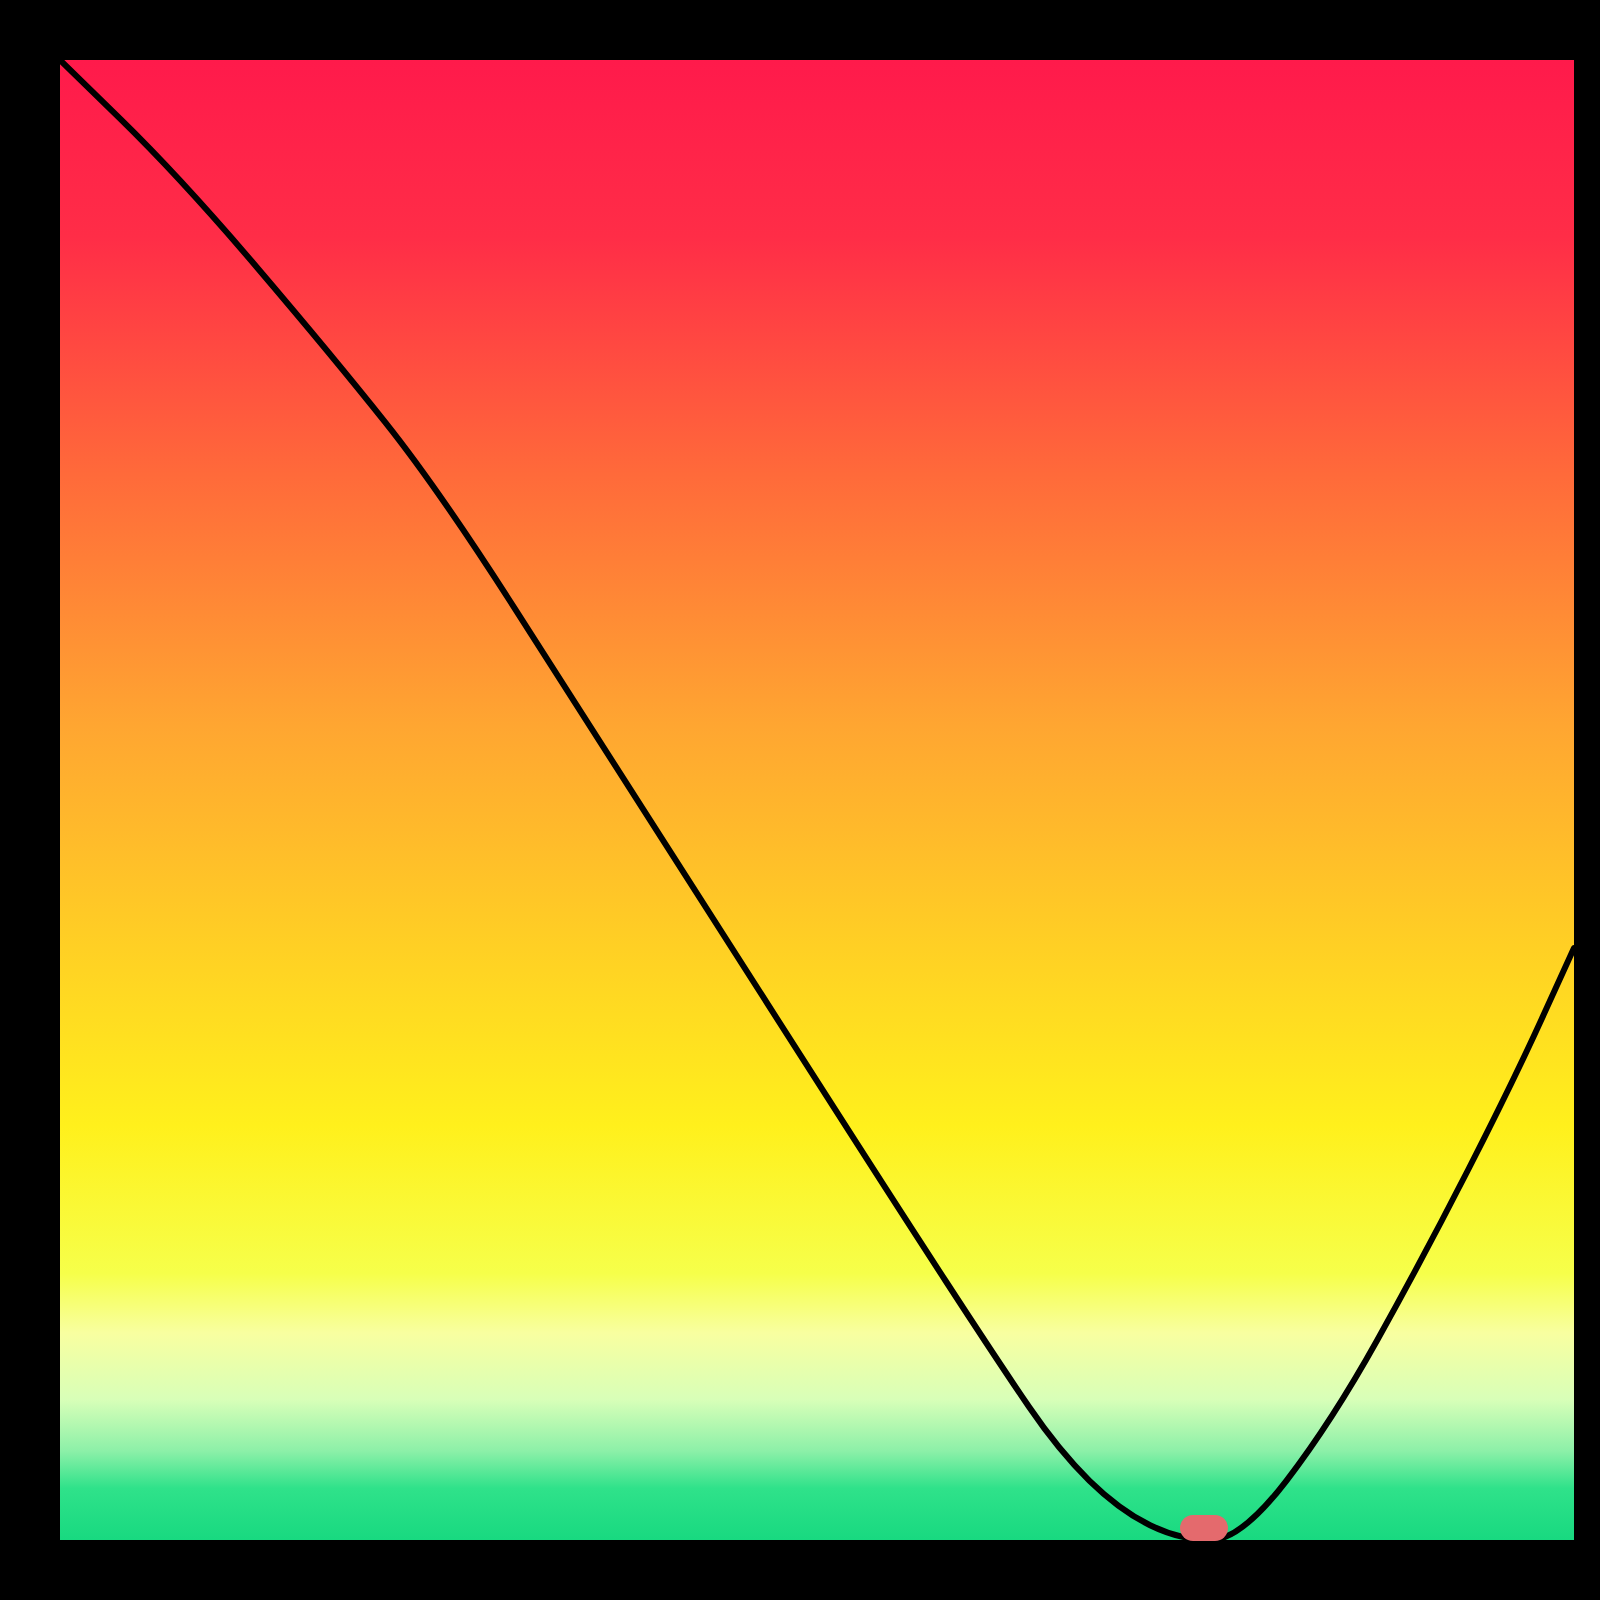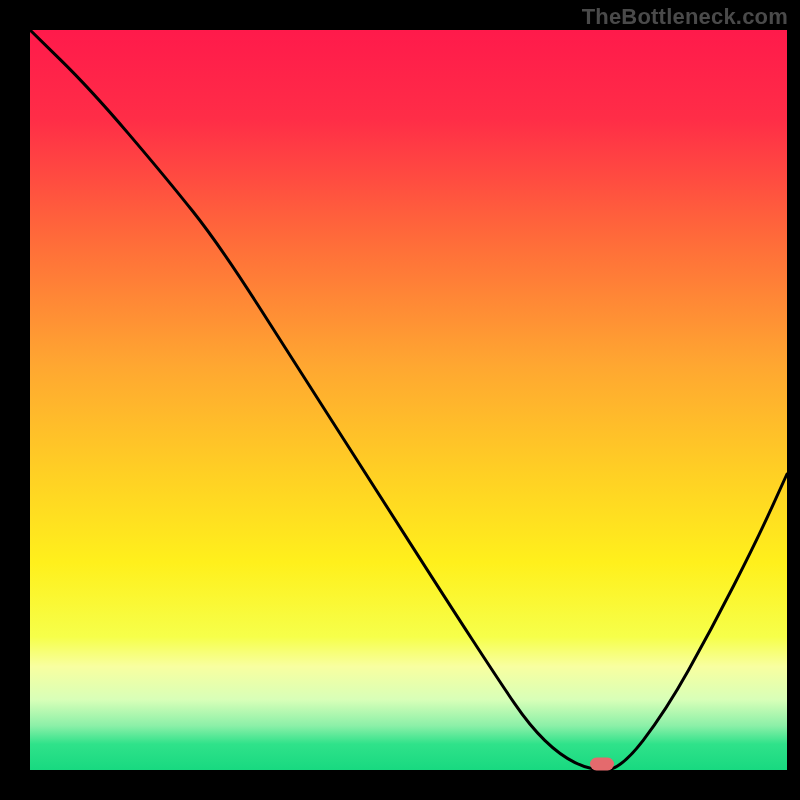--- a/index.html
+++ b/index.html
@@ -48,21 +48,20 @@
     background: #e46a6d;
     z-index: 15;
     transform: translate(-50%, -50%);
   }
 </style>
 </head>
 <body>
 
 <div class="frame">
 
-  <div class="watermark">TheBottleneck.com</div>
 
   <div class="plot">
     <svg id="plot-svg" preserveAspectRatio="none" viewBox="0 0 757 740">
       <defs>
         <linearGradient id="bg-grad" x1="0" y1="0" x2="0" y2="1">
             <stop offset="0%" stop-color="#ff1a4b"></stop>
             <stop offset="12%" stop-color="#ff2d47"></stop>
             <stop offset="28.000000000000004%" stop-color="#ff6a3a"></stop>
             <stop offset="45%" stop-color="#ffa631"></stop>
             <stop offset="60%" stop-color="#ffd024"></stop>

